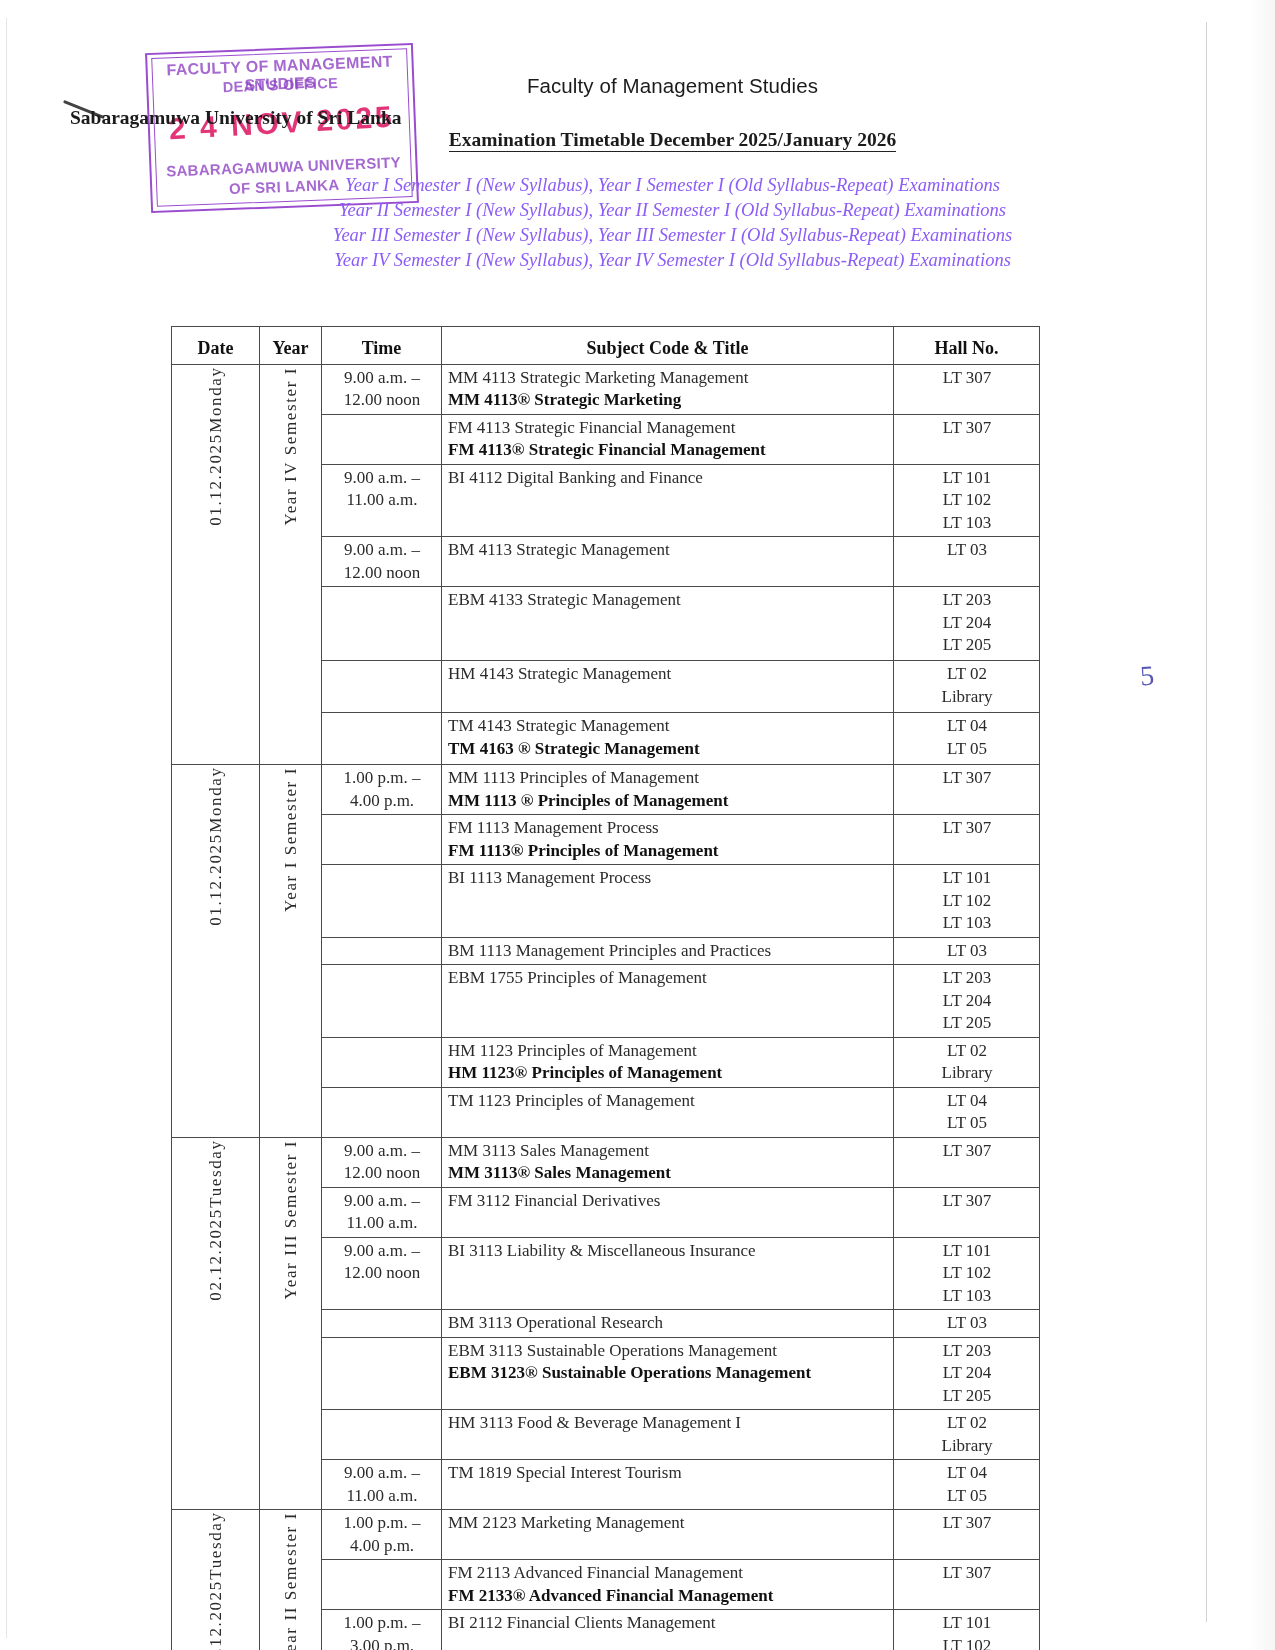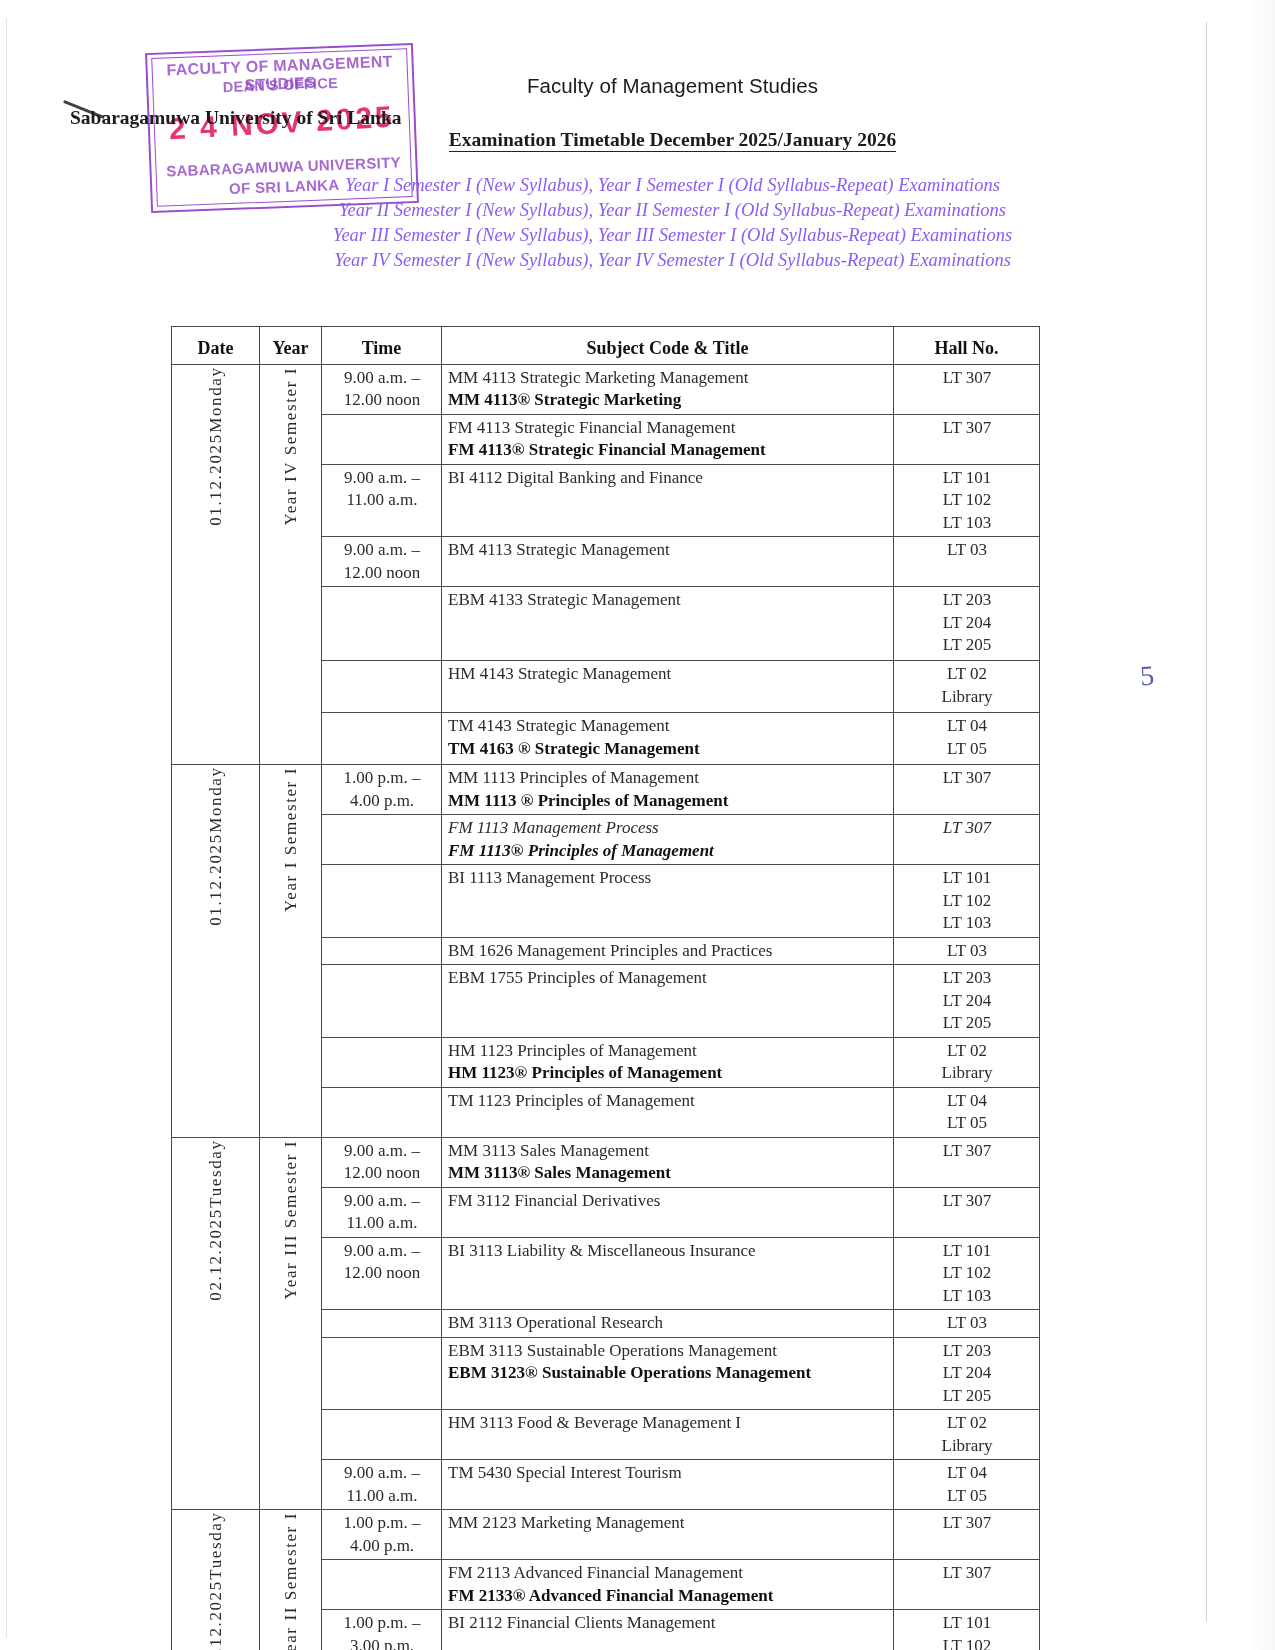--- a/index.html
+++ b/index.html
@@ -290,21 +290,21 @@
           <div>4.00 p.m.</div>
         </td>
         <td class="subj">
           <div>MM 1113 Principles of Management</div>
           <div class="bold">MM 1113 ® Principles of Management</div>
         </td>
         <td class="hall">
           <div>LT 307</div>
         </td>
       </tr>
-      <tr style="height: 50px; font-style: italic;">
+      <tr style="height: 50px;">
         <td class="time"></td>
         <td class="subj">
           <div>FM 1113 Management Process</div>
           <div class="bold">FM 1113® Principles of Management</div>
         </td>
         <td class="hall">
           <div>LT 307</div>
         </td>
       </tr>
       <tr style="height: 70px;">
@@ -314,21 +314,21 @@
         </td>
         <td class="hall">
           <div>LT 101</div>
           <div>LT 102</div>
           <div>LT 103</div>
         </td>
       </tr>
       <tr style="height: 26px;">
         <td class="time"></td>
         <td class="subj">
-          <div>BM 1626 Management Principles and Practices</div>
+          <div>BM 1113 Management Principles and Practices</div>
         </td>
         <td class="hall">
           <div>LT 03</div>
         </td>
       </tr>
       <tr style="height: 72px;">
         <td class="time"></td>
         <td class="subj">
           <div>EBM 1755 Principles of Management</div>
         </td>
@@ -438,21 +438,21 @@
           <div>LT 02</div>
           <div>Library</div>
         </td>
       </tr>
       <tr style="height: 48px;">
         <td class="time">
           <div>9.00 a.m. –</div>
           <div>11.00 a.m.</div>
         </td>
         <td class="subj">
-          <div>TM 5430 Special Interest Tourism</div>
+          <div>TM 1819 Special Interest Tourism</div>
         </td>
         <td class="hall">
           <div>LT 04</div>
           <div>LT 05</div>
         </td>
       </tr>
       <tr style="height: 46px;">
         <td class="date" rowspan="3">
           <div class="vwrap">
             <span class="vert" style="text-align: center;"><span>02.12.2025</span><span style="margin-left: 6px;">Tuesday</span></span>

